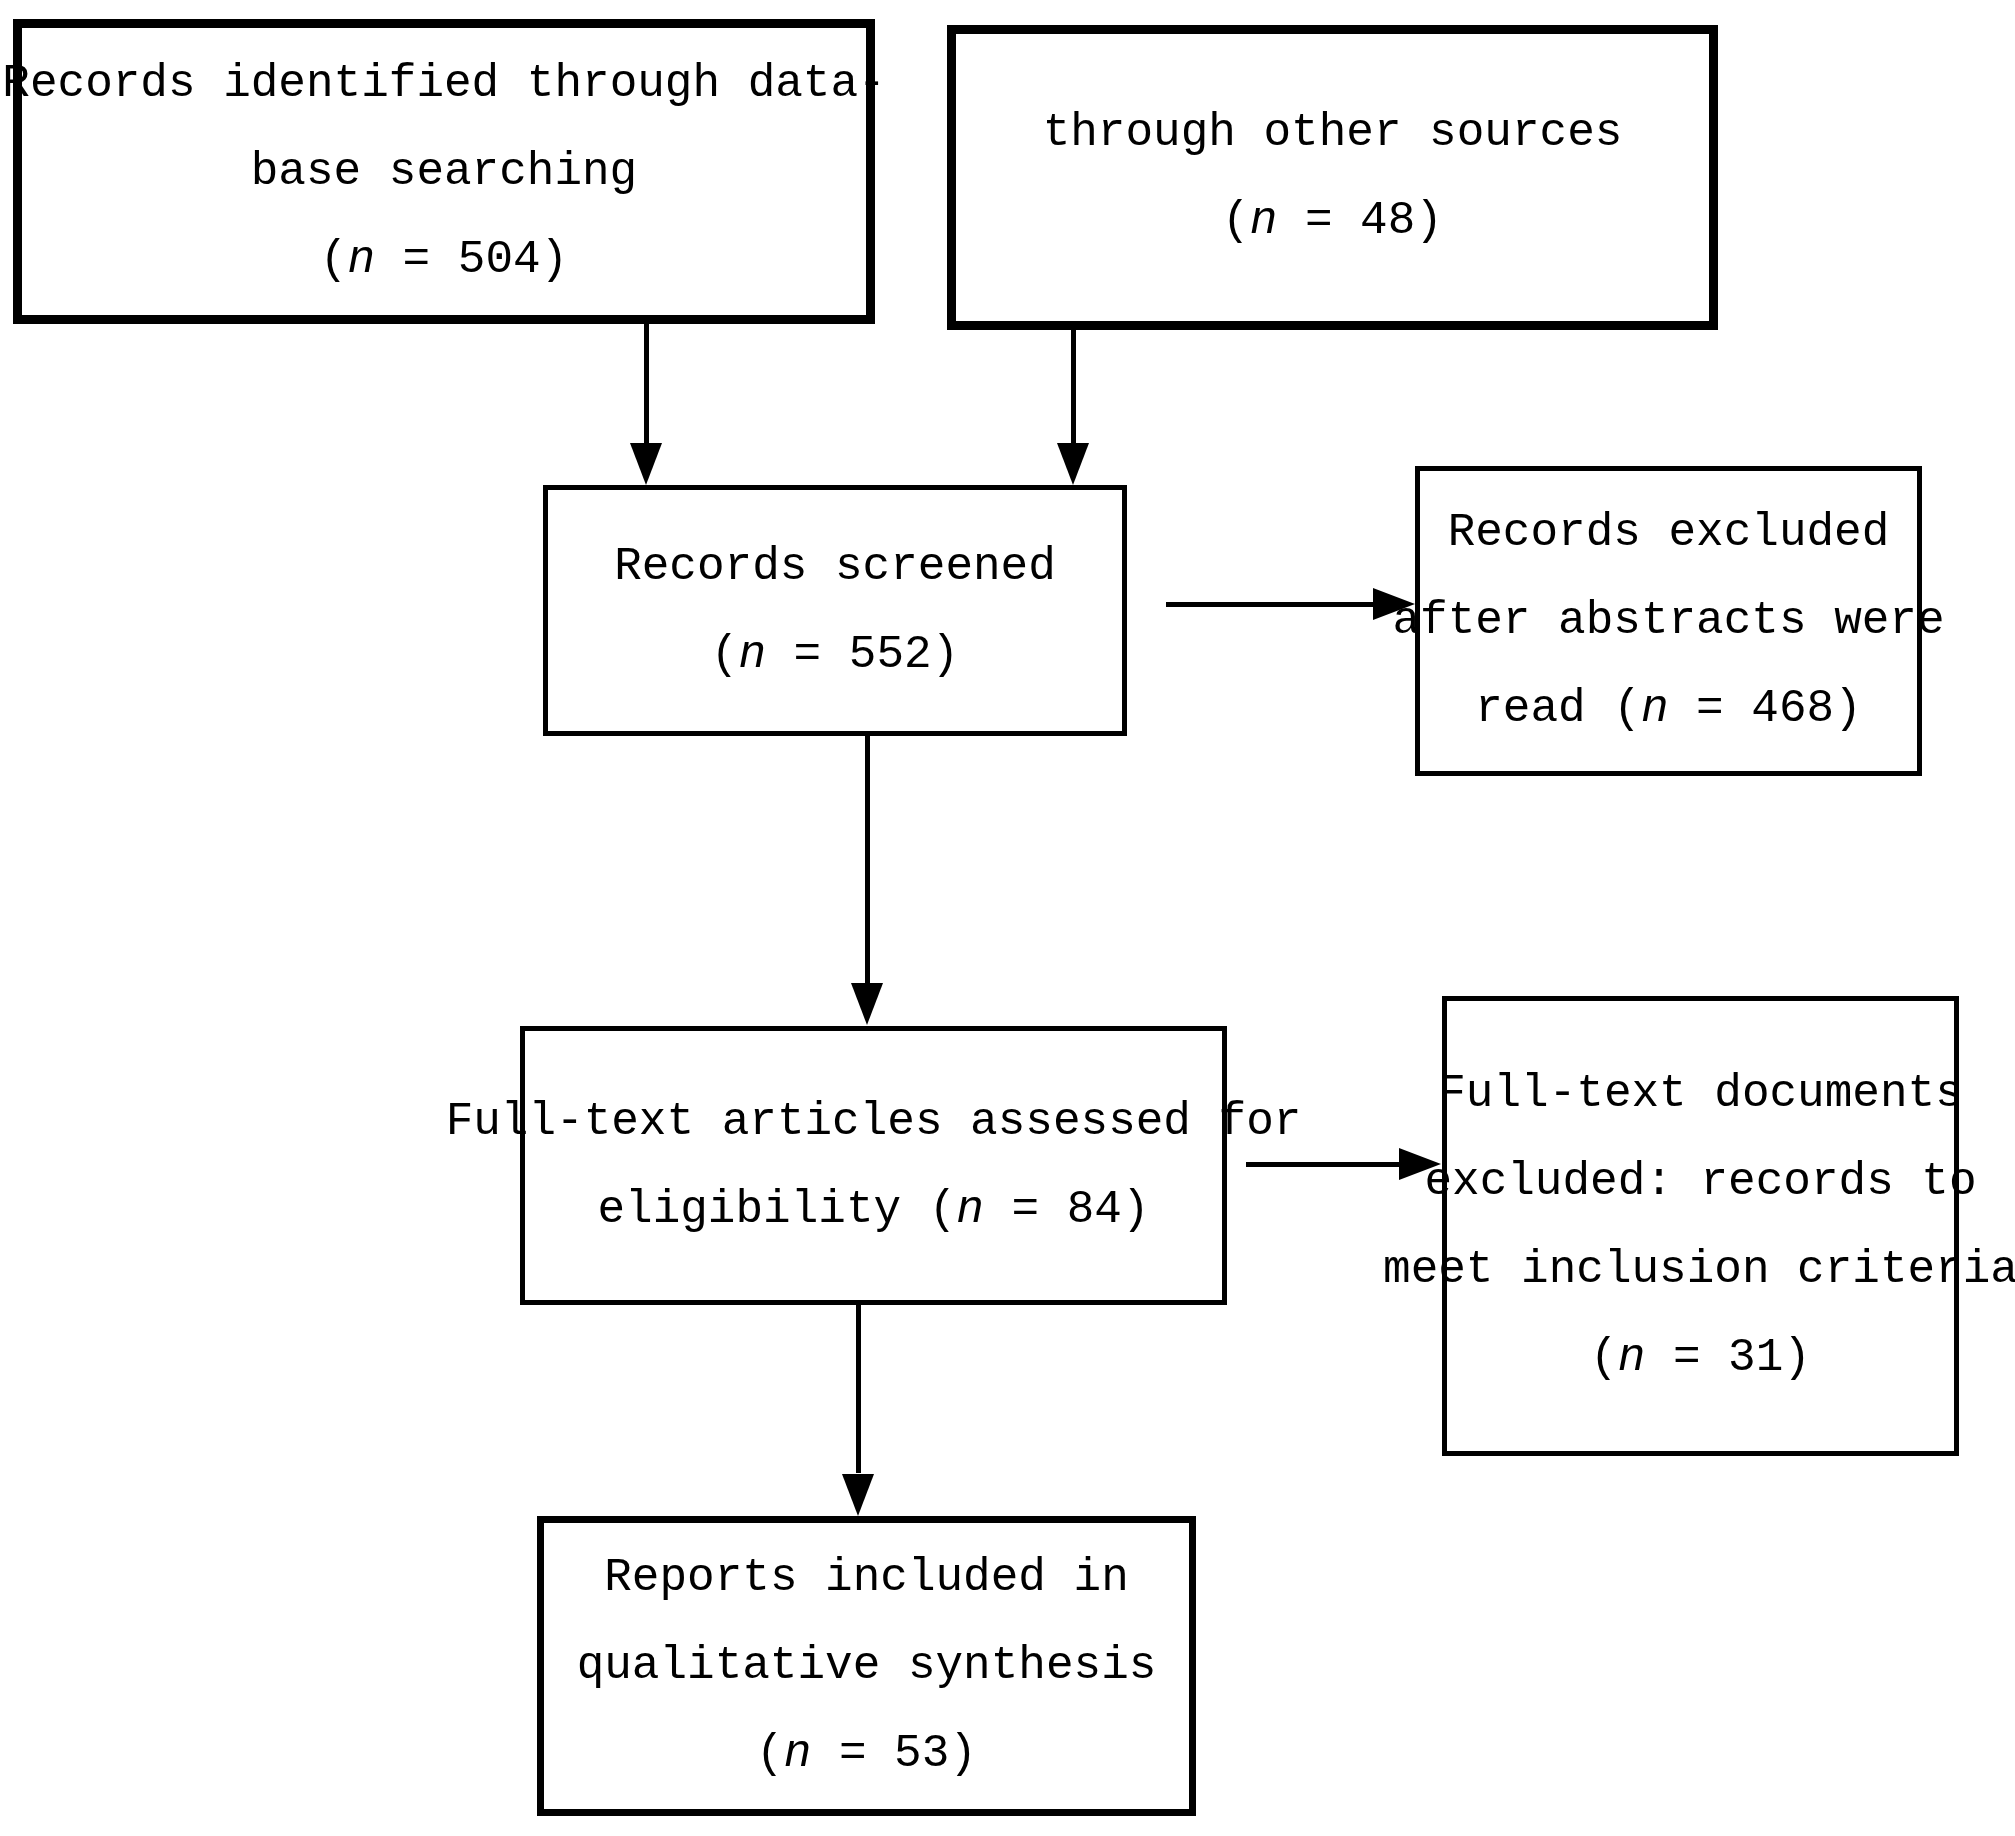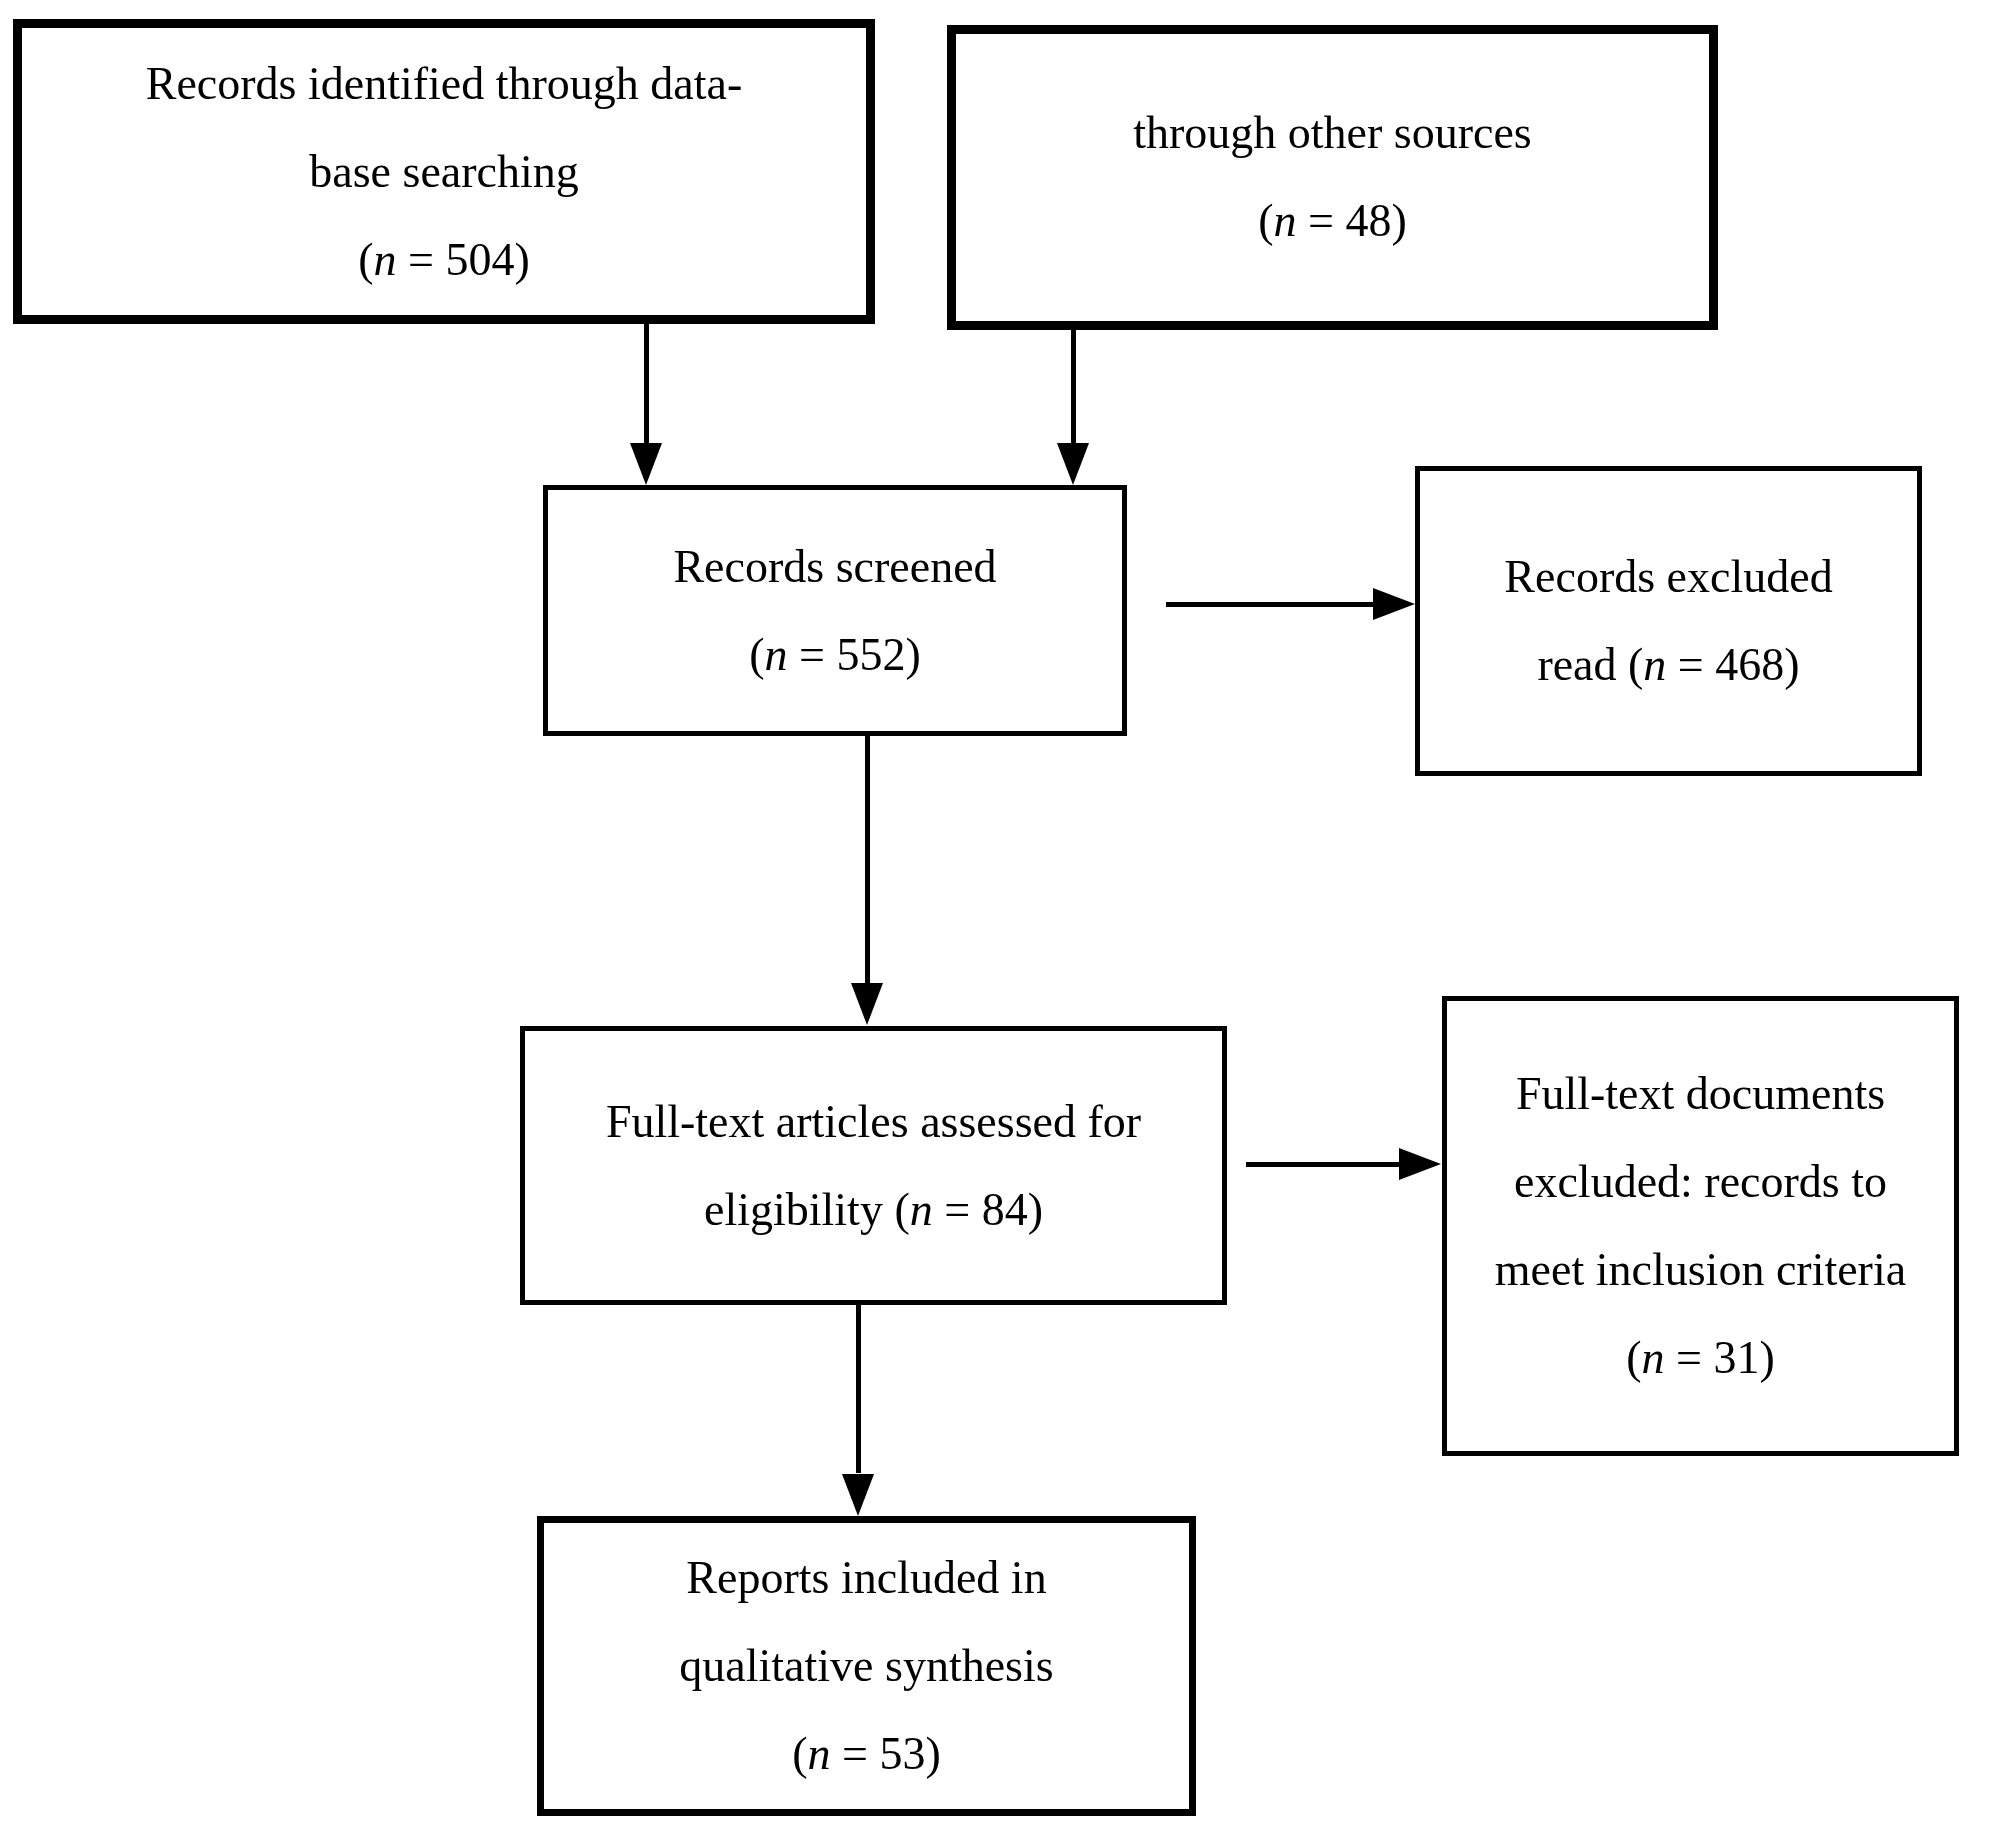--- a/index.html
+++ b/index.html
@@ -1,21 +1,21 @@
 <!DOCTYPE html>
 <html style="font-size:9.4px"><head>
 <meta charset="utf-8">
 <style>
   html, body { margin: 0; padding: 0; background: #ffffff; }
   .canvas {
     position: relative;
     width: 2015px;
     height: 1837px;
     background: #ffffff;
-    font-family: Liberation Serif, serif;
+    font-family: Liberation Mono, monospace;
     color: #000000;
     overflow: hidden;
   }
   .box {
     position: absolute;
     box-sizing: border-box;
     border: 5.9px solid #000000;
     background: #ffffff;
     display: flex;
     flex-direction: column;
@@ -70,20 +70,21 @@
     <div class="line"><span>(</span><span class="it">n</span><span> = 48)</span></div>
   </div>
 
   <div class="box" id="box-screened">
     <div class="line"><span>Records screened</span><span class="it"></span><span></span></div>
     <div class="line"><span>(</span><span class="it">n</span><span> = 552)</span></div>
   </div>
 
   <div class="box" id="box-excluded1">
     <div class="line"><span>Records excluded</span><span class="it"></span><span></span></div>
+    <div class="line"><span>after abstracts were</span><span class="it"></span><span></span></div>
     <div class="line"><span>read (</span><span class="it">n</span><span> = 468)</span></div>
   </div>
 
   <div class="box" id="box-fulltext">
     <div class="line"><span>Full-text articles assessed for</span><span class="it"></span><span></span></div>
     <div class="line"><span>eligibility (</span><span class="it">n</span><span> = 84)</span></div>
   </div>
 
   <div class="box" id="box-excluded2">
     <div class="line"><span>Full-text documents</span><span class="it"></span><span></span></div>

